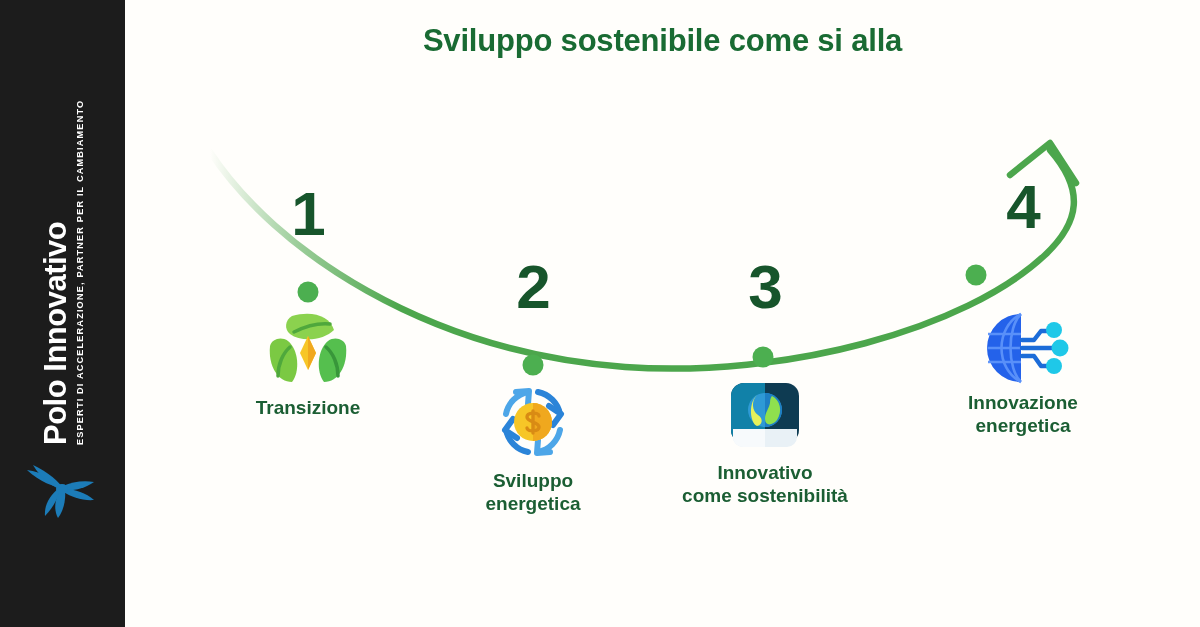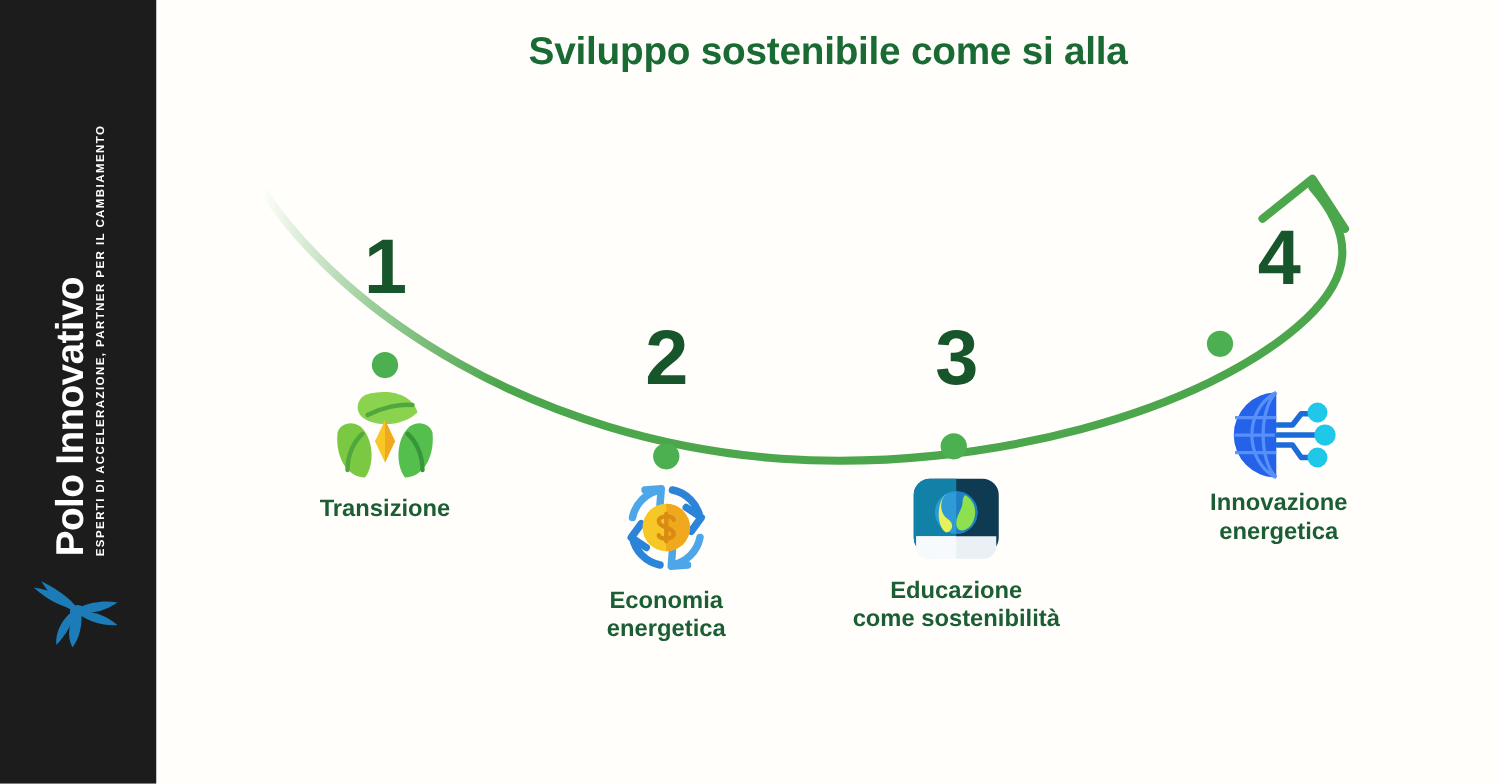--- a/index.html
+++ b/index.html
@@ -226,21 +226,21 @@
             <path d="M23 54 L11 46 L19 35" stroke="#2B84D8" stroke-linejoin="round"></path>
           </g>
 
           <circle cx="39" cy="38" r="19" fill="#F7C627"></circle>
           <path d="M39 19 A19 19 0 0 1 39 57 Z" fill="#F0A81E"></path>
           <path d="M39 27 L39 49 M45 32 C45 28, 33 28, 33 33 C33 38, 45 38, 45 43 C45 48, 33 48, 33 44" stroke="#D98B14" stroke-width="3.4" fill="none" stroke-linecap="round"></path>
         </svg>
       </div>
       <div class="gap-b"></div>
       <div class="step-label">
-        <div>Economia</div>
+        <div>Sviluppo</div>
         <div>energetica</div>
       </div>
     </div>
 
     <div class="step" id="step-3">
       <div class="step-num">3</div>
       <div class="gap-a"></div>
       <div class="step-icon">
         <svg width="82" height="70" viewBox="0 0 82 70">
 
@@ -251,21 +251,21 @@
           <path d="M9 48 L41 48 L41 66 L19 66 A10 10 0 0 1 9 56 Z" fill="#F7FAFC"></path>
 
           <circle cx="41" cy="29" r="17" fill="#2E9AD6"></circle>
           <path d="M41 12 A17 17 0 0 1 41 46 Z" fill="#1E7FC4"></path>
           <path d="M33 14 C27 20, 28 30, 34 34 C40 38, 38 44, 33 45 C26 42, 24 22, 33 14 Z" fill="#E6F25B"></path>
           <path d="M48 15 C56 19, 59 30, 53 39 C48 45, 41 45, 41 38 C41 31, 45 28, 46 22 C46 18, 47 16, 48 15 Z" fill="#8FE04E"></path>
         </svg>
       </div>
       <div class="gap-b"></div>
       <div class="step-label">
-        <div>Educazione</div>
+        <div>Innovativo</div>
         <div>come sostenibilità</div>
       </div>
     </div>
 
     <div class="step" id="step-4">
       <div class="step-num">4</div>
       <div class="gap-a"></div>
       <div class="step-icon">
         <svg width="92" height="78" viewBox="0 0 92 78">
 

